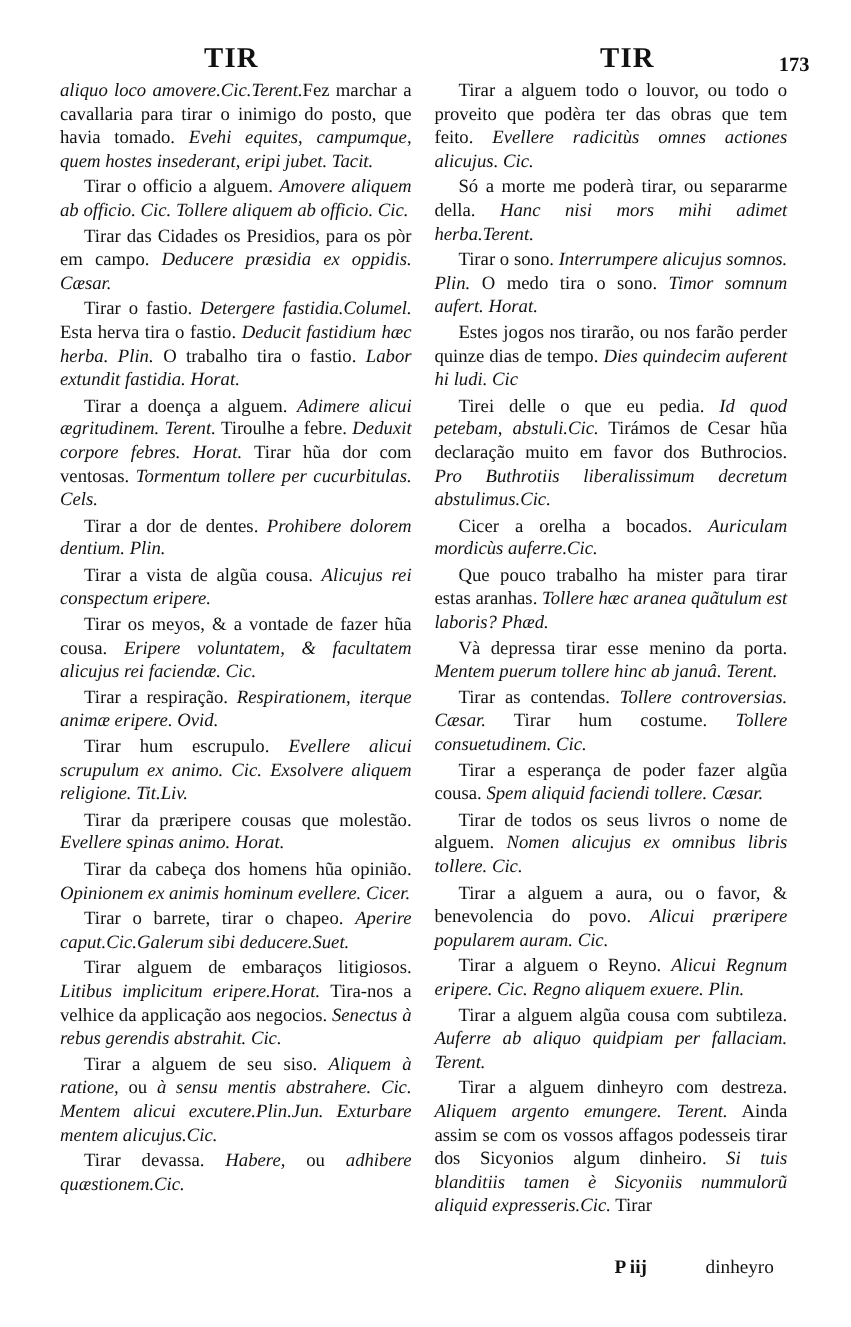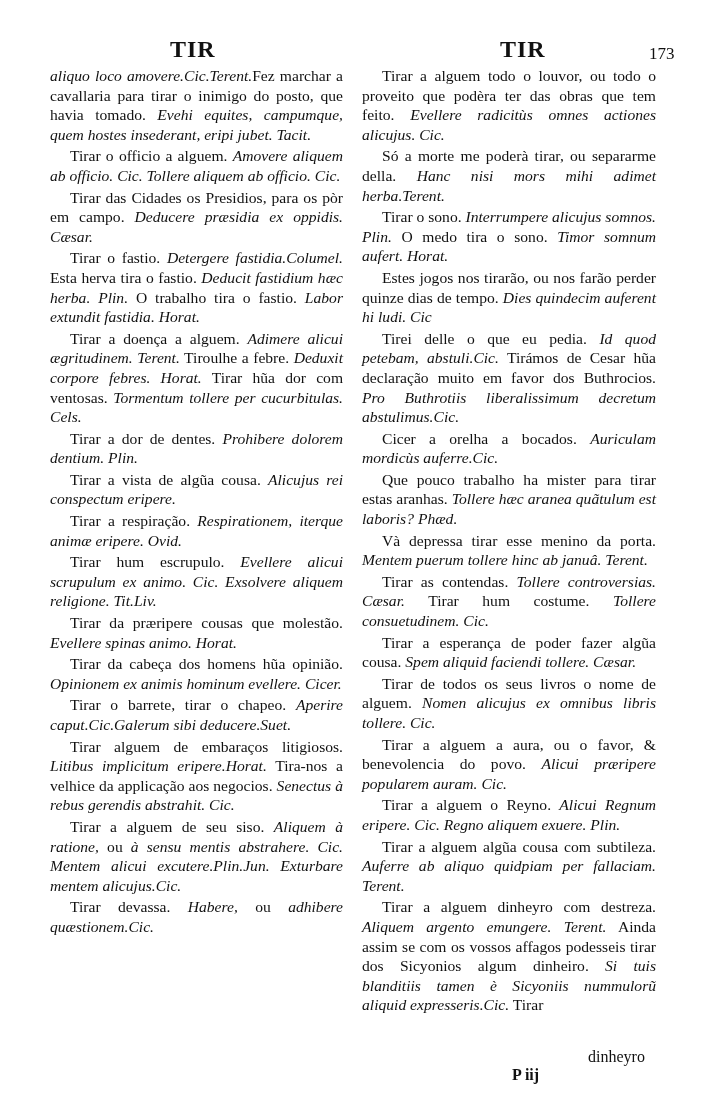--- a/index.html
+++ b/index.html
@@ -4,42 +4,43 @@
 <style>
   html, body { margin:0; padding:0; background:#ffffff; }
   body { width:709px; height:1106px; position:relative; overflow:hidden;
          font-family:"Liberation Serif","DejaVu Serif",serif; color:#111; }
   .col { position:absolute; top:0; }
   #left { left:50px; width:293px; }
   #right { left:362px; width:294px; }
   .head { position:absolute; top:36px; font-size:24px; font-weight:bold; letter-spacing:1px; }
   #left .head { left:120px; }
   #right .head { left:138px; }
-  .pageno { position:absolute; top:44px; left:287px; font-size:17px; font-weight:normal; }
+  .pageno { position:absolute; top:44px; left:287px; font-size:17px; font-weight:bold; }
   .body { position:absolute; top:66px; left:0; width:100%; font-size:15.6px; line-height:19.6px; text-align:justify; }
   .entry { margin:0 0 2px 0; text-indent:20px; }
   .entry.noindent { text-indent:0; }
   i { font-style:italic; }
   .footer-left { position:absolute; top:1071px; left:78px; font-size:17px; font-weight:bold;margin-top:36px; }
-  .sig { position:absolute; top:1048px; left:512px; font-size:16px; font-weight:bold;margin-top:18px; }
+  .sig { position:absolute; top:1048px; left:512px; font-size:16px; font-weight:bold; }
   .catch { position:absolute; top:1048px; left:588px; font-size:16px; }
 </style>
 </head>
 <body>
 
 <div class="col" id="left">
   <div class="head">TIR</div>
   <div class="body" id="left-body">
       <p class="entry noindent"><i>aliquo loco amovere.Cic.Terent.</i><span>Fez marchar a cavallaria para tirar o inimigo do posto, que havia tomado. </span><i>Evehi equites, campumque, quem hostes insederant, eripi jubet. Tacit.</i></p>
       <p class="entry"><span>Tirar o officio a alguem. </span><i>Amovere aliquem ab officio. Cic. Tollere aliquem ab officio. Cic.</i></p>
       <p class="entry"><span>Tirar das Cidades os Presidios, para os pòr em campo. </span><i>Deducere præsidia ex oppidis. Cæsar.</i></p>
       <p class="entry"><span>Tirar o fastio. </span><i>Detergere fastidia.Columel.</i><span> Esta herva tira o fastio. </span><i>Deducit fastidium hæc herba. Plin.</i><span> O trabalho tira o fastio. </span><i>Labor extundit fastidia. Horat.</i></p>
       <p class="entry"><span>Tirar a doença a alguem. </span><i>Adimere alicui ægritudinem. Terent.</i><span> Tiroulhe a febre. </span><i>Deduxit corpore febres. Horat.</i><span> Tirar hũa dor com ventosas. </span><i>Tormentum tollere per cucurbitulas. Cels.</i></p>
       <p class="entry"><span>Tirar a dor de dentes. </span><i>Prohibere dolorem dentium. Plin.</i></p>
       <p class="entry"><span>Tirar a vista de algũa cousa. </span><i>Alicujus rei conspectum eripere.</i></p>
+      <p class="entry"><span>Tirar os meyos, &amp; a vontade de fazer hũa cousa. </span><i>Eripere voluntatem, &amp; facultatem alicujus rei faciendæ. Cic.</i></p>
       <p class="entry"><span>Tirar a respiração. </span><i>Respirationem, iterque animæ eripere. Ovid.</i></p>
       <p class="entry"><span>Tirar hum escrupulo. </span><i>Evellere alicui scrupulum ex animo. Cic. Exsolvere aliquem religione. Tit.Liv.</i></p>
       <p class="entry"><span>Tirar da præripere cousas que molestão. </span><i>Evellere spinas animo. Horat.</i></p>
       <p class="entry"><span>Tirar da cabeça dos homens hũa opinião. </span><i>Opinionem ex animis hominum evellere. Cicer.</i></p>
       <p class="entry"><span>Tirar o barrete, tirar o chapeo. </span><i>Aperire caput.Cic.Galerum sibi deducere.Suet.</i></p>
       <p class="entry"><span>Tirar alguem de embaraços litigiosos. </span><i>Litibus implicitum eripere.Horat.</i><span> Tira-nos a velhice da applicação aos negocios. </span><i>Senectus à rebus gerendis abstrahit. Cic.</i></p>
       <p class="entry"><span>Tirar a alguem de seu siso. </span><i>Aliquem à ratione,</i><span> ou </span><i>à sensu mentis abstrahere. Cic. Mentem alicui excutere.Plin.Jun. Exturbare mentem alicujus.Cic.</i></p>
       <p class="entry"><span>Tirar devassa. </span><i>Habere,</i><span> ou </span><i>adhibere quæstionem.Cic.</i></p>
     </div>
 </div>

